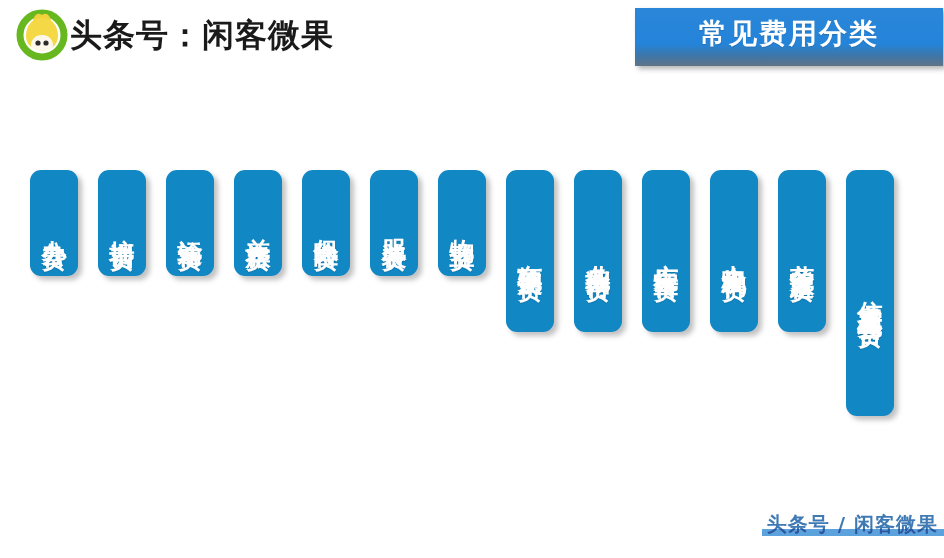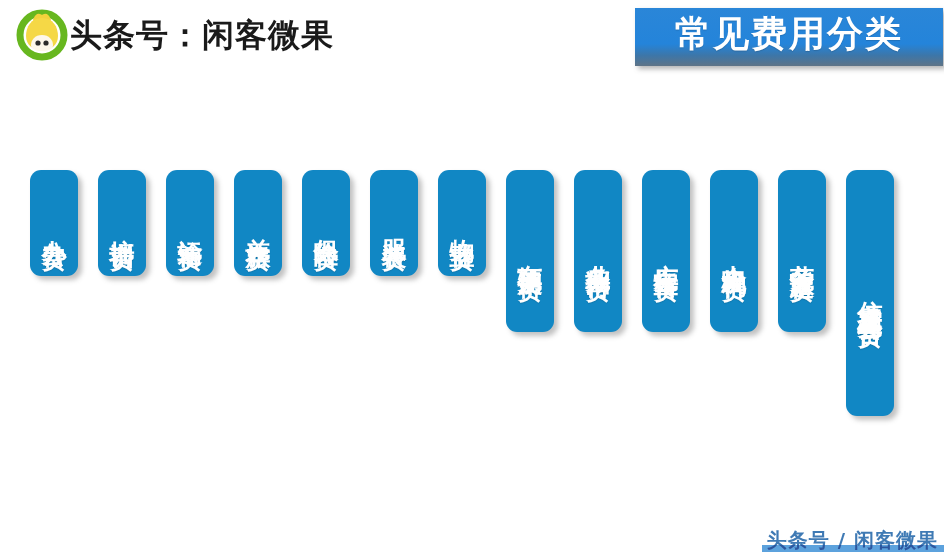--- a/index.html
+++ b/index.html
@@ -29,21 +29,21 @@
   }
 
   .hdr-banner{
     position:absolute;left:635px;top:8px;
     width:308px;height:58px;
     background:linear-gradient(180deg,#2a86d8 0%,#2484da 62%,#3d76a8 82%,#5f7487 100%);
     box-shadow:3px 3px 5px rgba(90,90,90,.45);
     display:flex;align-items:center;justify-content:center;
   }
   .hdr-banner .btxt{
-    color:#ffffff;font-size:36px;font-weight:bold;letter-spacing:2px;
+    color:#ffffff;font-size:28px;font-weight:bold;letter-spacing:2px;
     font-family:"DejaVu Sans","Liberation Sans",sans-serif;
     margin-bottom:6px;
     text-shadow:0 1px 1px rgba(0,0,0,.15);
   }
 
   
   #boxes{
     position:absolute;left:30px;top:170px;
     display:flex;align-items:flex-start;gap:20px;
   }
@@ -64,21 +64,21 @@
     writing-mode:vertical-rl;
     text-orientation:upright;
     letter-spacing:3px;
     font-family:"DejaVu Sans","Liberation Sans",sans-serif;
     white-space:nowrap;
     text-shadow:0 1px 1px rgba(0,0,0,.12);
   }
 
   
   .watermark{
-    position:absolute;right:6px;bottom:4px;
+    position:absolute;right:6px;bottom:20px;
     display:flex;
     opacity:.85;
   }
   .wm-line{
     width:205px;height:7px;background:#1f7fd0;
     position:absolute;left:-5px;top:18px;opacity:.85;
   }
   .wm-text{
     position:relative;
     font-size:20px;font-weight:bold;color:#1e63a8;

